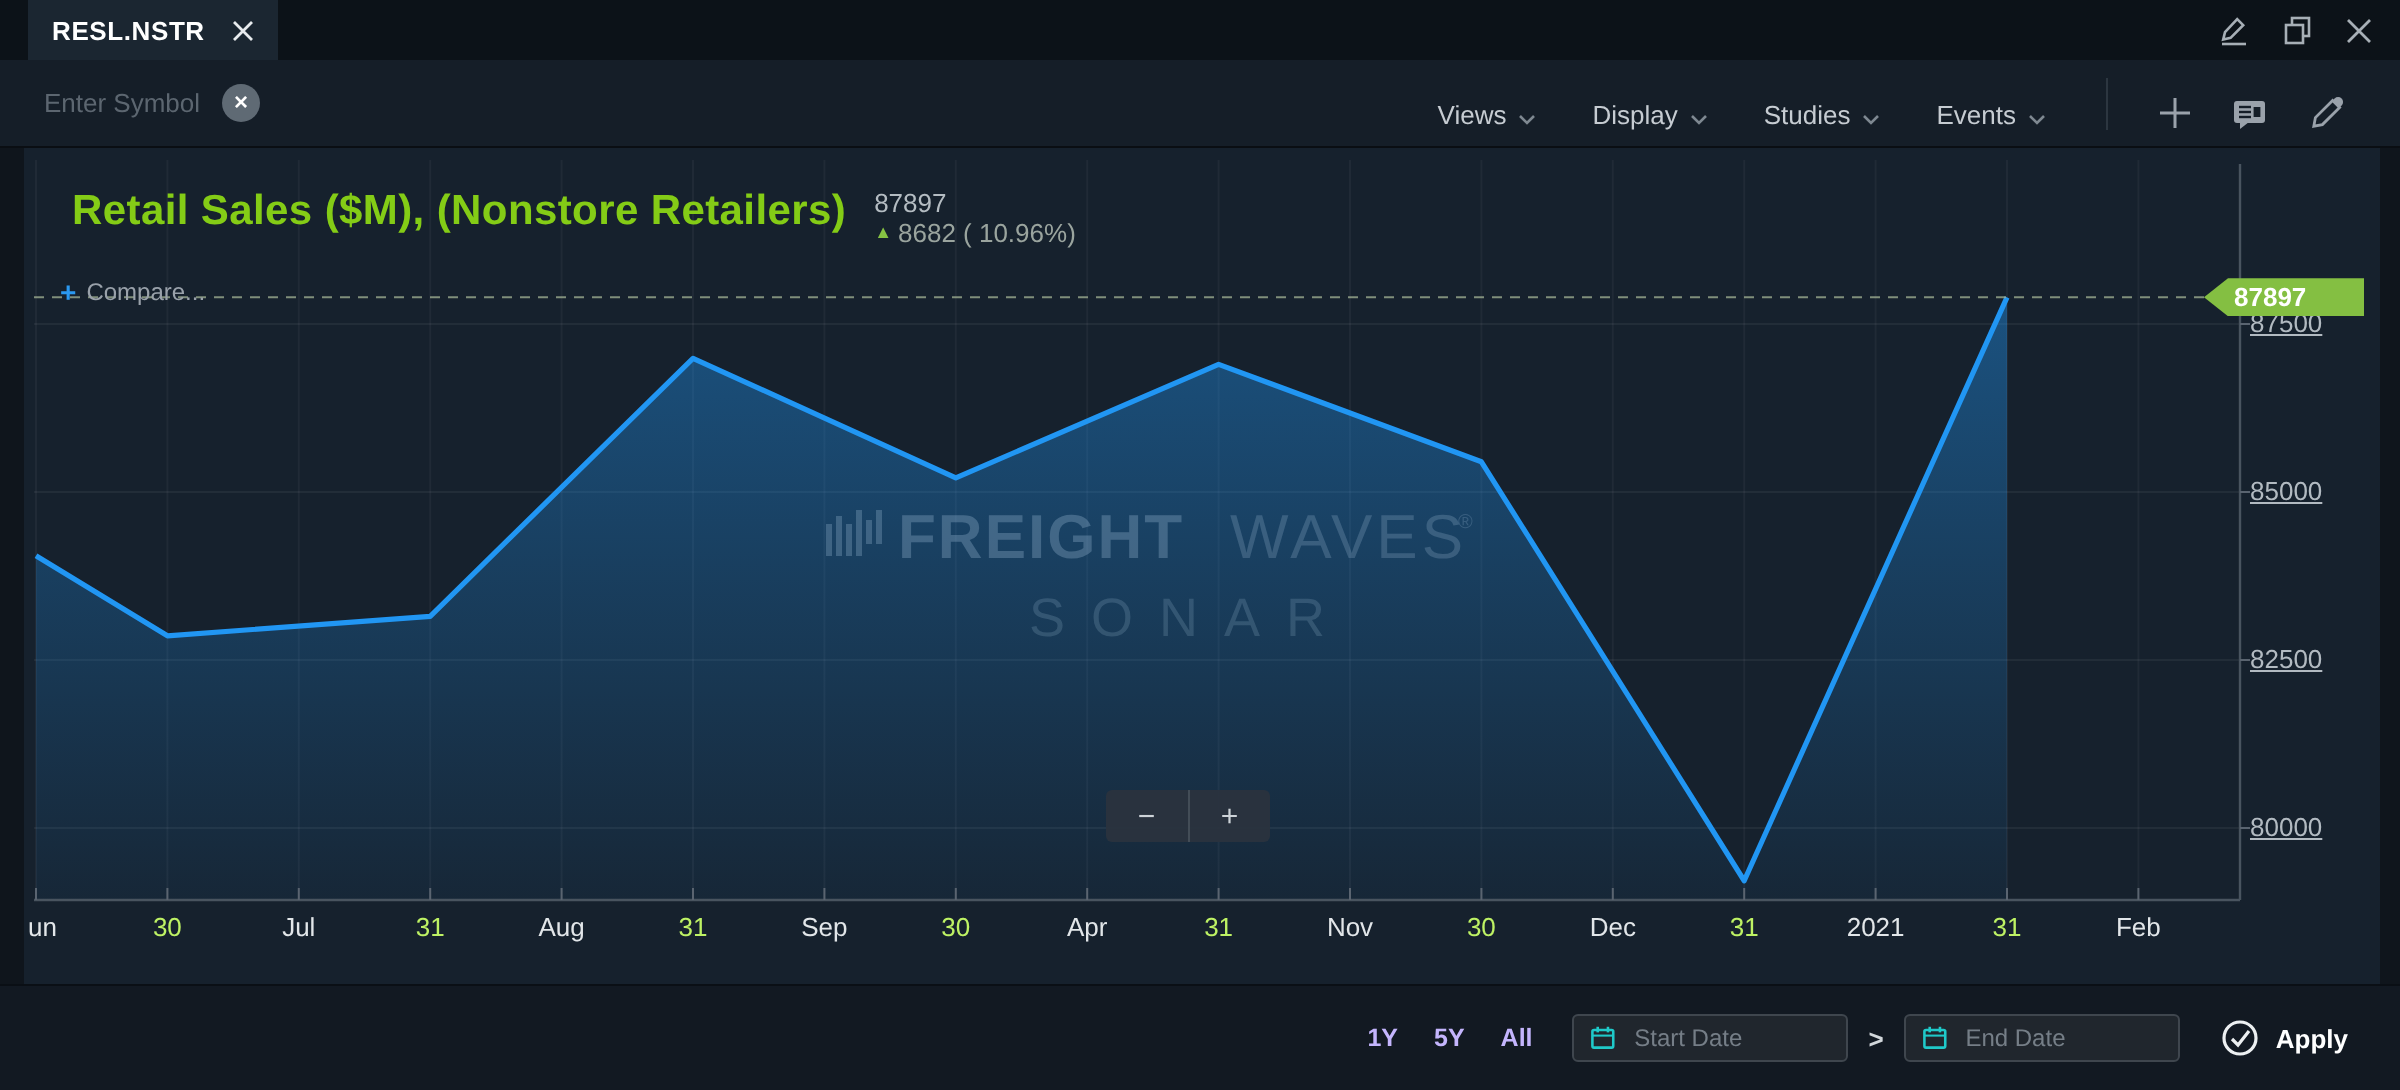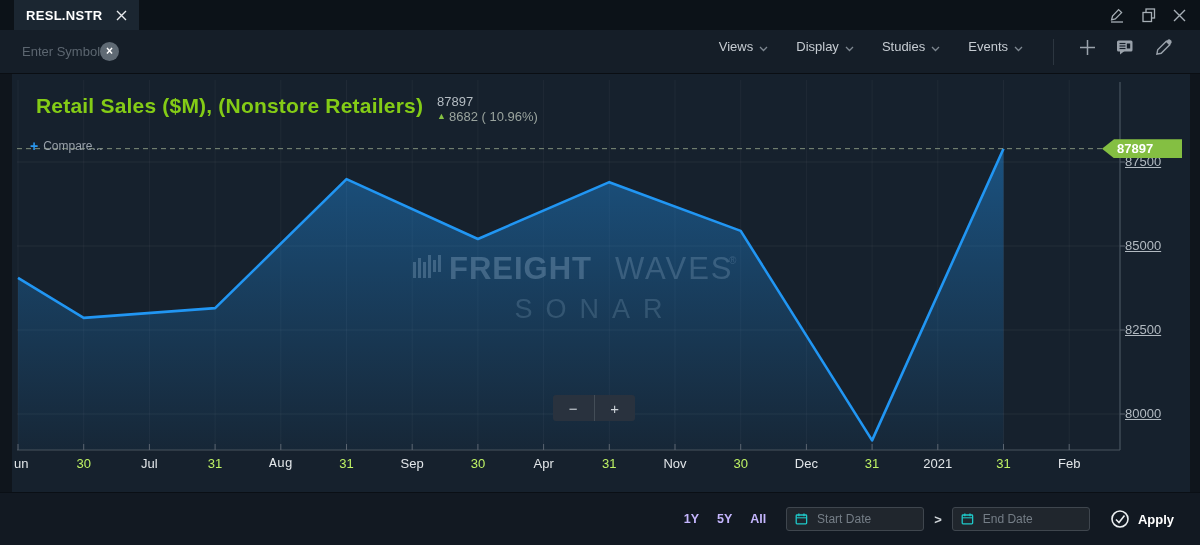--- a/index.html
+++ b/index.html
@@ -9,24 +9,24 @@
     font-family:"Liberation Sans",sans-serif;
   }
   
   .titlebar{position:absolute;top:0;left:0;right:0;height:30px;background:#0c1218;display:flex;align-items:center;}
   .tab{margin-left:14px;height:30px;min-width:108px;background:#1b2631;display:flex;align-items:center;gap:14px;padding:0 12px;box-sizing:border-box;cursor:pointer;}
   .tab-label{color:#ffffff;font-weight:bold;font-size:13px;letter-spacing:.3px;}
   .titlebar-icons{margin-left:auto;display:flex;align-items:center;gap:16px;margin-right:14px;}
   .tb-icon{display:flex;align-items:center;justify-content:center;cursor:pointer;}
   
   .toolbar{position:absolute;top:30px;left:0;right:0;height:43px;background:#151e28;border-bottom:1px solid #0a0e13;display:flex;align-items:center;}
-  .symbol-entry{margin-left:22px;display:flex;align-items:center;cursor:text;}
+  .symbol-entry{margin-left:22px;display:flex;align-items:center;gap:11px;cursor:text;}
   .symbol-placeholder{color:#5c6670;font-size:13px;}
   .symbol-clear{width:19px;height:19px;border-radius:50%;background:#5f6a74;color:#fff;font-size:12px;line-height:19px;text-align:center;font-weight:bold;cursor:pointer;}
-  .toolbar-right{margin-left:auto;display:flex;align-items:flex-start;margin-right:18px;}
+  .toolbar-right{margin-left:auto;display:flex;align-items:flex-end;margin-right:18px;}
   .menu-item{display:flex;align-items:flex-end;gap:6px;color:#c6ccd2;font-size:13px;margin-right:28px;cursor:pointer;}
   .menu-item svg{margin-bottom:2px;}
   .toolbar-divider{width:1px;height:26px;background:#2c3640;margin:0 14px 0 2px;}
   .icon-btn{width:38px;display:flex;justify-content:center;align-items:center;cursor:pointer;}
   
   .chart{position:absolute;left:12px;right:10px;top:74px;height:418px;background:#16212d;overflow:hidden;}
   .chart-header{position:absolute;left:24px;top:20px;display:flex;gap:14px;align-items:flex-start;z-index:6;}
   .chart-title{margin:0;font-size:21px;color:#84cc16;font-weight:bold;letter-spacing:.2px;white-space:nowrap;}
   .quote{display:flex;flex-direction:column;margin-top:1px;}
   .quote-last{font-size:13px;color:#b4bcc2;line-height:14px;}
@@ -237,21 +237,21 @@
   <div class="value-tag" style="top: 65.1608px;">87897</div>
 
   <div class="zoombox">
     <span class="zoom-btn">−</span>
     <span class="zoom-btn zin">+</span>
   </div>
 <span class="xlabel month noshift" style="left: 2px;">un</span>
     <span class="xlabel day" style="left: 71.7px;">30</span>
     <span class="xlabel month" style="left: 137.4px;">Jul</span>
     <span class="xlabel day" style="left: 203.1px;">31</span>
-    <span class="xlabel month" style="left: 268.8px; font-family: Liberation Mono, monospace;">Aug</span>
+    <span class="xlabel month" style="left: 268.8px;">Aug</span>
     <span class="xlabel day" style="left: 334.5px;">31</span>
     <span class="xlabel month" style="left: 400.2px;">Sep</span>
     <span class="xlabel day" style="left: 465.9px;">30</span>
     <span class="xlabel month" style="left: 531.6px;">Apr</span>
     <span class="xlabel day" style="left: 597.3px;">31</span>
     <span class="xlabel month" style="left: 663px;">Nov</span>
     <span class="xlabel day" style="left: 728.7px;">30</span>
     <span class="xlabel month" style="left: 794.4px;">Dec</span>
     <span class="xlabel day" style="left: 860.1px;">31</span>
     <span class="xlabel month" style="left: 925.8px;">2021</span>

